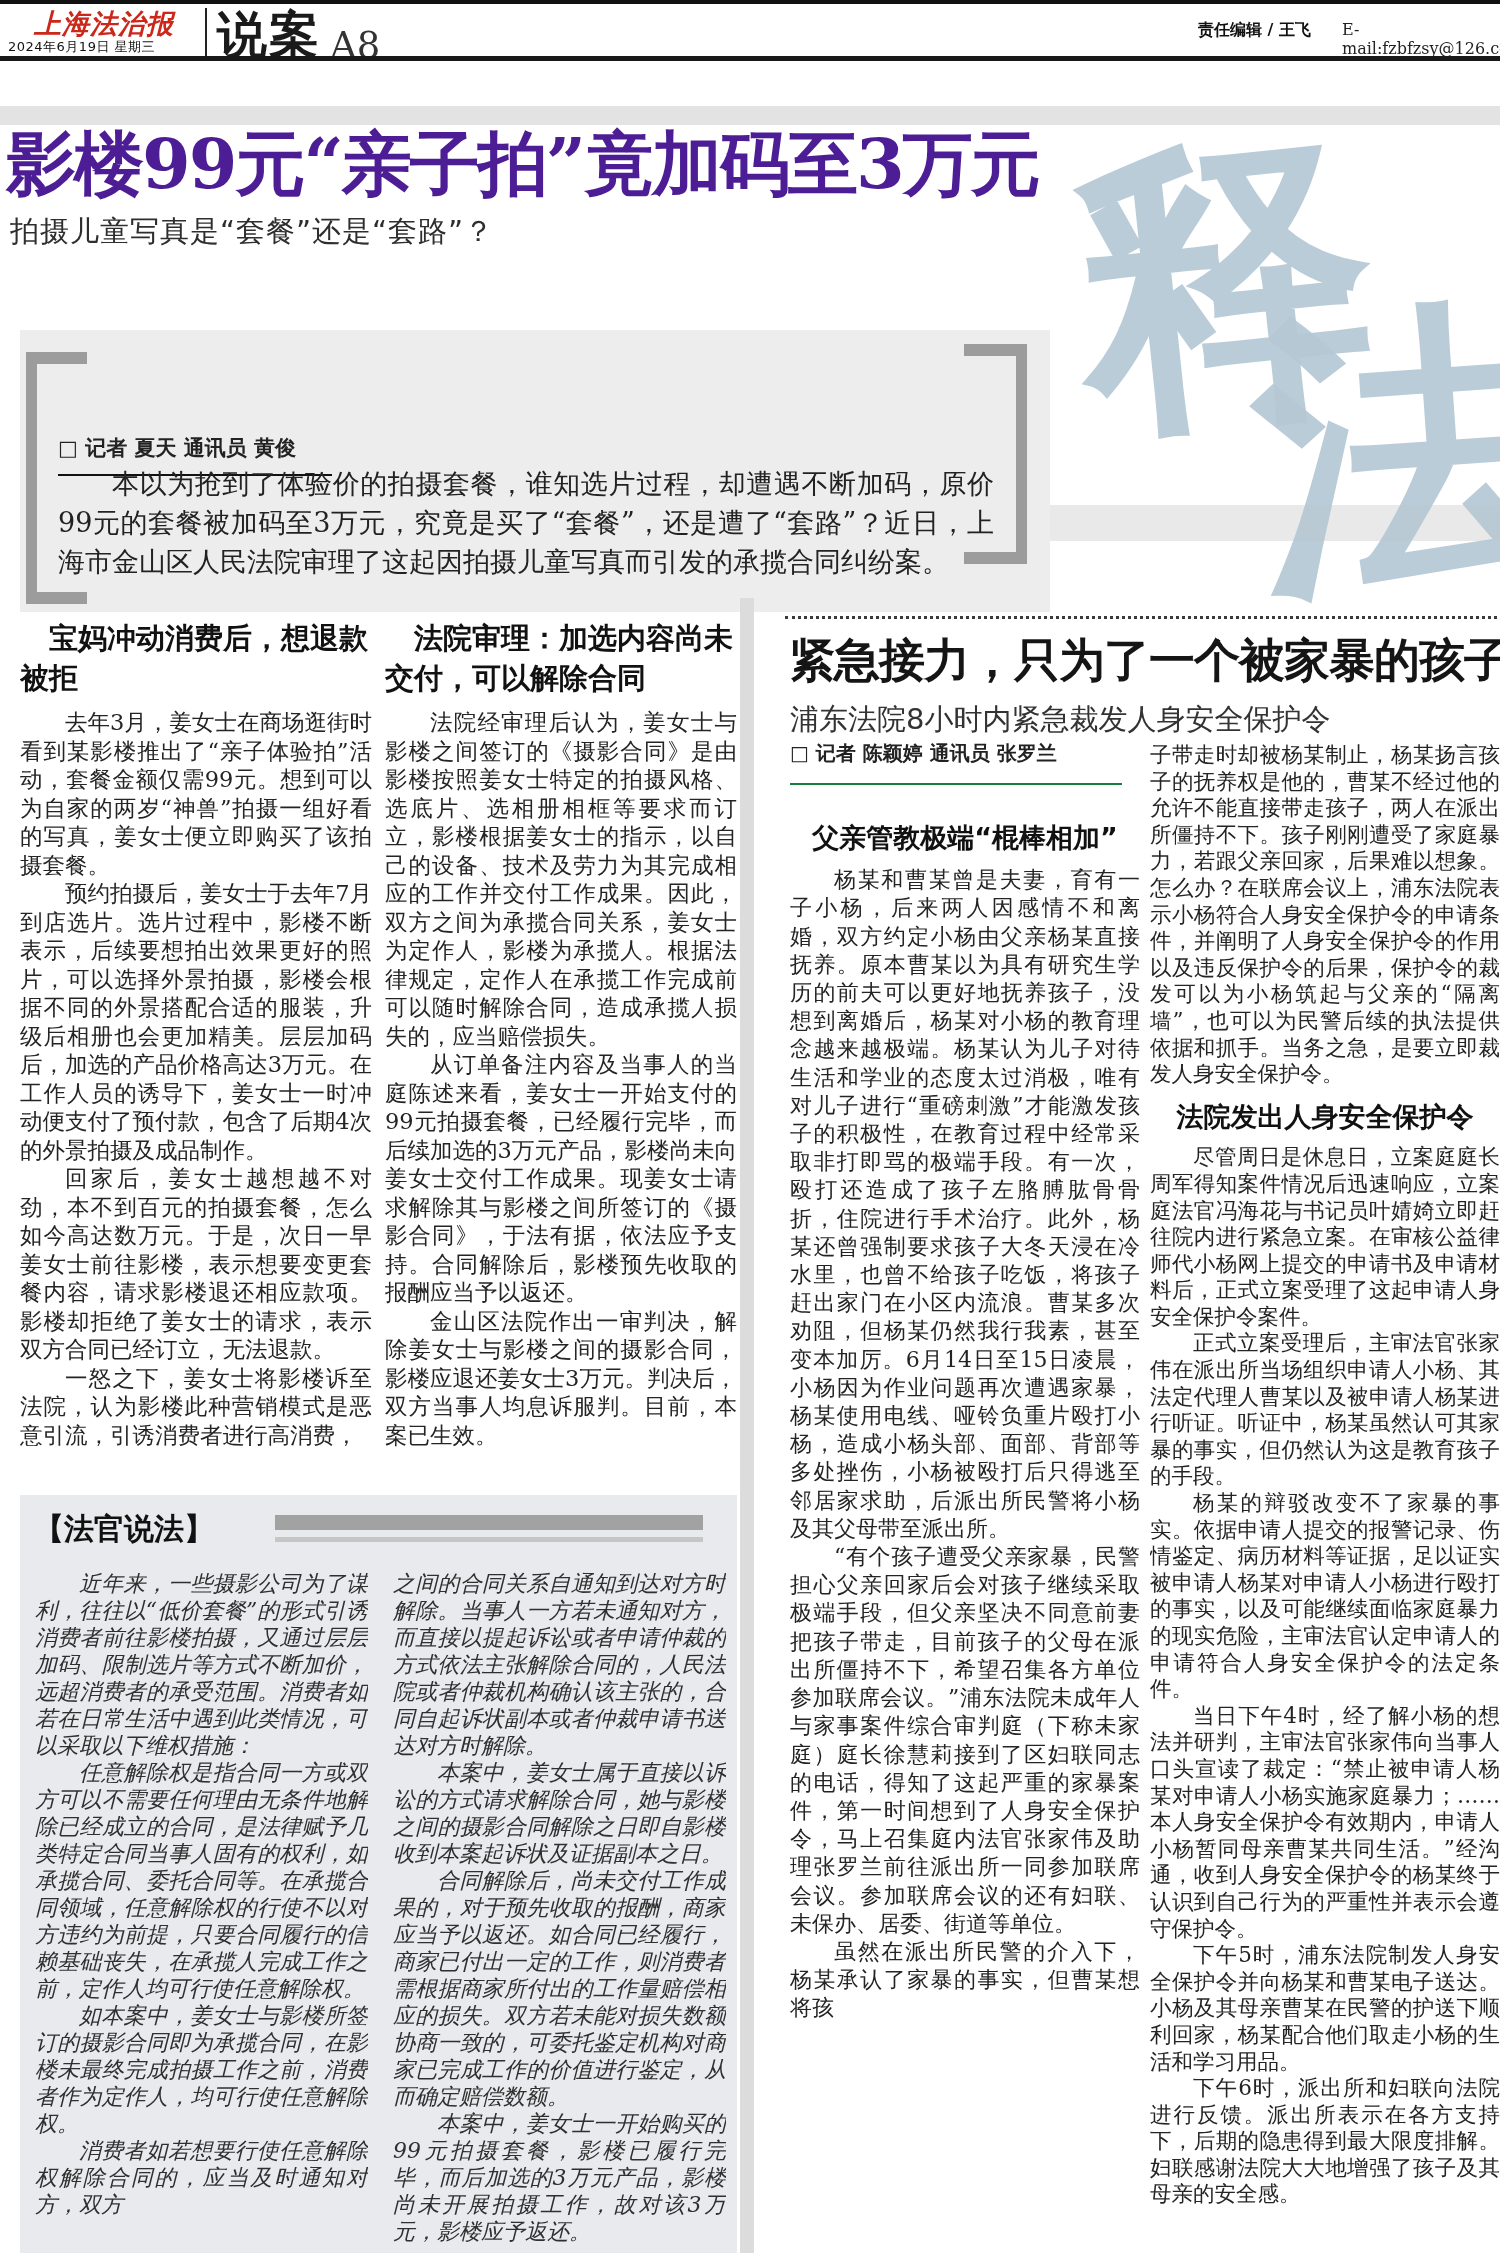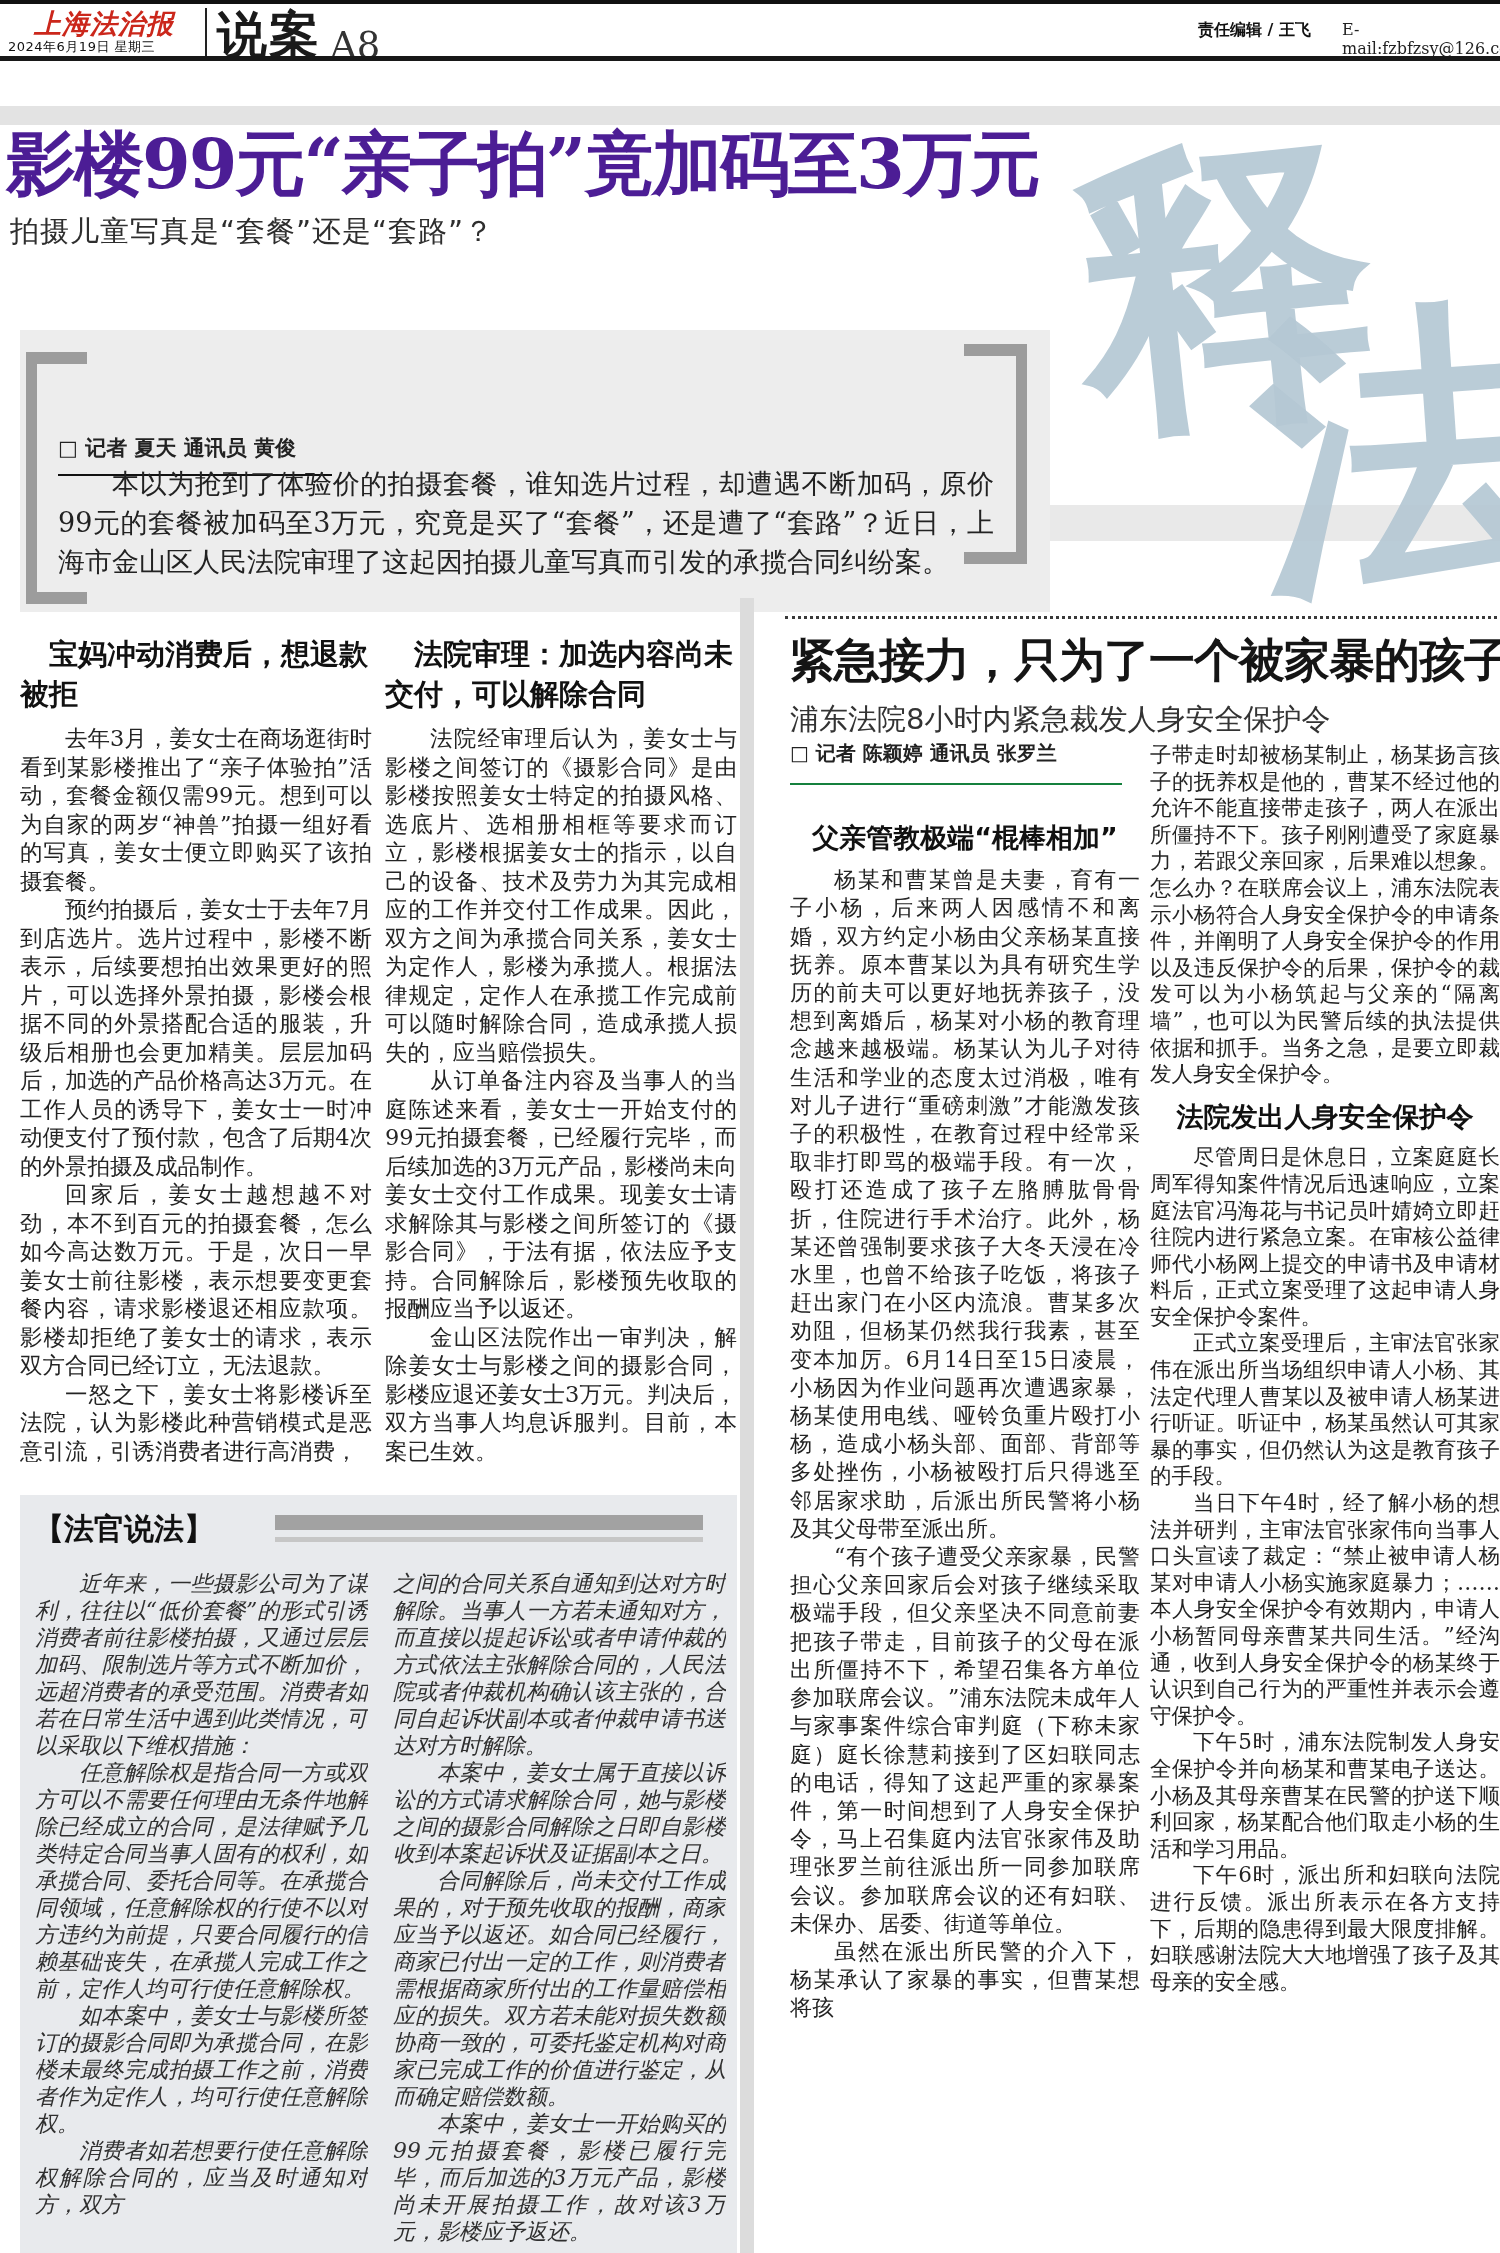--- a/index.html
+++ b/index.html
@@ -43,21 +43,21 @@
   .lead-byline{top:398px;left:58px;font-size:21px;font-weight:600;border-bottom:2px solid #111;
                padding:0 36px 12px 0;color:#222;margin-top:36px;}
   .lead-intro{top:464px;left:58px;width:936px;font-size:27px;line-height:39px;color:#222;}
 
   
   .vdiv{top:598px;left:740px;width:14px;height:1655px;background:#dcdcdc;}
 
   
   .col{line-height:28.5px;font-size:22.5px;color:#242424;}
   .col h3{font-family:"DejaVu Sans",sans-serif;font-weight:700;font-size:29px;line-height:40px;
-          margin:22px 0 10px;text-indent:1em;color:#111;text-align:left;}
+          margin:6px 0 10px;text-indent:1em;color:#111;text-align:left;}
   .lcol1{top:612px;left:20px;width:352px;height:855px;overflow:hidden;}
   .lcol2{top:612px;left:385px;width:352px;height:875px;overflow:hidden;}
 
   
   .judge-box{top:1495px;left:20px;width:717px;height:758px;background:#e8eaed;}
   .judge-label{top:1509px;left:34px;font-size:30px;font-weight:700;color:#111;
                font-family:"DejaVu Sans",sans-serif;}
   .judge-bar1{top:1515px;left:275px;width:428px;height:15px;background:#a2a2a2;}
   .judge-bar2{top:1537px;left:275px;width:428px;height:5px;background:#c6c6c6;}
   .kai{font-style:italic;color:#2f2f2f;font-size:22px;line-height:27px;}
@@ -151,16 +151,17 @@
   <p>杨某和曹某曾是夫妻，育有一子小杨，后来两人因感情不和离婚，双方约定小杨由父亲杨某直接抚养。原本曹某以为具有研究生学历的前夫可以更好地抚养孩子，没想到离婚后，杨某对小杨的教育理念越来越极端。杨某认为儿子对待生活和学业的态度太过消极，唯有对儿子进行“重磅刺激”才能激发孩子的积极性，在教育过程中经常采取非打即骂的极端手段。有一次，殴打还造成了孩子左胳膊肱骨骨折，住院进行手术治疗。此外，杨某还曾强制要求孩子大冬天浸在冷水里，也曾不给孩子吃饭，将孩子赶出家门在小区内流浪。曹某多次劝阻，但杨某仍然我行我素，甚至变本加厉。6月14日至15日凌晨，小杨因为作业问题再次遭遇家暴，杨某使用电线、哑铃负重片殴打小杨，造成小杨头部、面部、背部等多处挫伤，小杨被殴打后只得逃至邻居家求助，后派出所民警将小杨及其父母带至派出所。</p>
   <p>“有个孩子遭受父亲家暴，民警担心父亲回家后会对孩子继续采取极端手段，但父亲坚决不同意前妻把孩子带走，目前孩子的父母在派出所僵持不下，希望召集各方单位参加联席会议。”浦东法院未成年人与家事案件综合审判庭（下称未家庭）庭长徐慧莉接到了区妇联同志的电话，得知了这起严重的家暴案件，第一时间想到了人身安全保护令，马上召集庭内法官张家伟及助理张罗兰前往派出所一同参加联席会议。参加联席会议的还有妇联、未保办、居委、街道等单位。</p>
   <p>虽然在派出所民警的介入下，杨某承认了家暴的事实，但曹某想将孩</p>
 </div>
 
 <div class="abs col rcolB">
   <p class="noindent">子带走时却被杨某制止，杨某扬言孩子的抚养权是他的，曹某不经过他的允许不能直接带走孩子，两人在派出所僵持不下。孩子刚刚遭受了家庭暴力，若跟父亲回家，后果难以想象。怎么办？在联席会议上，浦东法院表示小杨符合人身安全保护令的申请条件，并阐明了人身安全保护令的作用以及违反保护令的后果，保护令的裁发可以为小杨筑起与父亲的“隔离墙”，也可以为民警后续的执法提供依据和抓手。当务之急，是要立即裁发人身安全保护令。</p>
   <h4>法院发出人身安全保护令</h4>
   <p>尽管周日是休息日，立案庭庭长周军得知案件情况后迅速响应，立案庭法官冯海花与书记员叶婧婍立即赶往院内进行紧急立案。在审核公益律师代小杨网上提交的申请书及申请材料后，正式立案受理了这起申请人身安全保护令案件。</p>
   <p>正式立案受理后，主审法官张家伟在派出所当场组织申请人小杨、其法定代理人曹某以及被申请人杨某进行听证。听证中，杨某虽然认可其家暴的事实，但仍然认为这是教育孩子的手段。</p>
+  <p>杨某的辩驳改变不了家暴的事实。依据申请人提交的报警记录、伤情鉴定、病历材料等证据，足以证实被申请人杨某对申请人小杨进行殴打的事实，以及可能继续面临家庭暴力的现实危险，主审法官认定申请人的申请符合人身安全保护令的法定条件。</p>
   <p>当日下午4时，经了解小杨的想法并研判，主审法官张家伟向当事人口头宣读了裁定：“禁止被申请人杨某对申请人小杨实施家庭暴力；……本人身安全保护令有效期内，申请人小杨暂同母亲曹某共同生活。”经沟通，收到人身安全保护令的杨某终于认识到自己行为的严重性并表示会遵守保护令。</p>
   <p>下午5时，浦东法院制发人身安全保护令并向杨某和曹某电子送达。小杨及其母亲曹某在民警的护送下顺利回家，杨某配合他们取走小杨的生活和学习用品。</p>
   <p>下午6时，派出所和妇联向法院进行反馈。派出所表示在各方支持下，后期的隐患得到最大限度排解。妇联感谢法院大大地增强了孩子及其母亲的安全感。</p>
 </div>
 
 </body></html>

